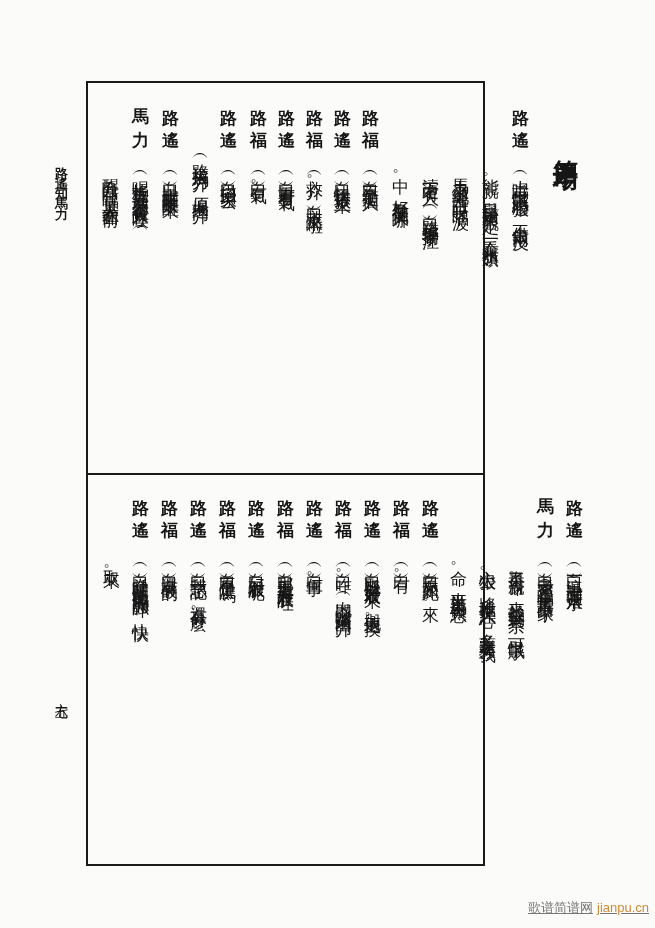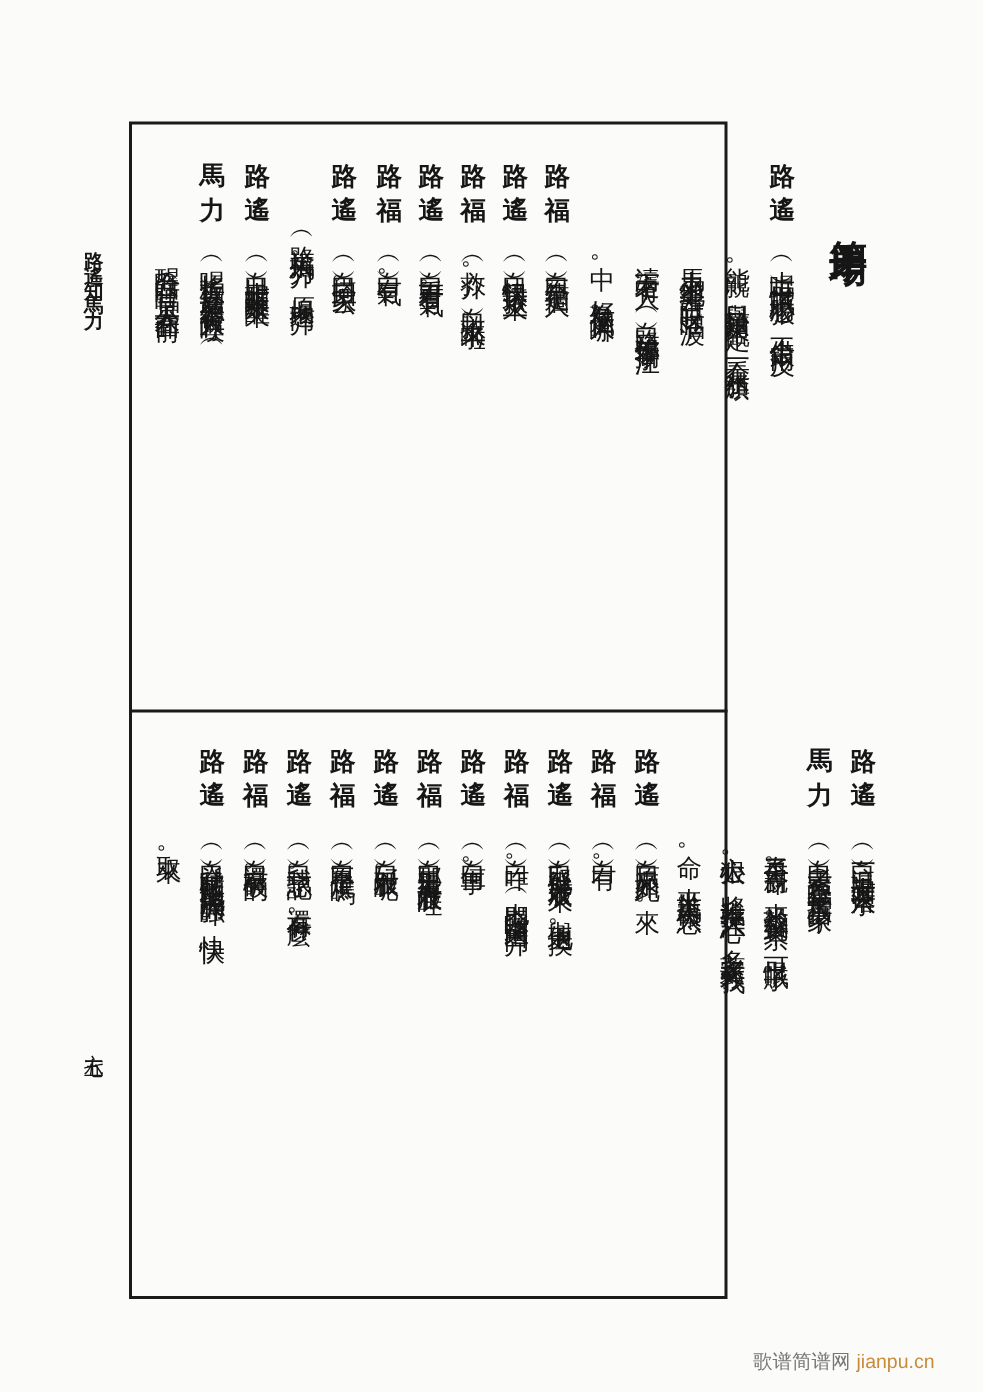--- a/index.html
+++ b/index.html
@@ -37,22 +37,22 @@
     position: absolute; left: 53px; top: 157px; width: 16px;
     writing-mode: vertical-rl; text-orientation: upright;
     font-size: 13px; line-height: 16px; letter-spacing: 10px; font-weight: bold;
   }
   .page-num {
     position: absolute; left: 53px; top: 693px; width: 16px;
     writing-mode: vertical-rl; text-orientation: upright;
     font-size: 13px; line-height: 16px; letter-spacing: 2px;
   }
   .watermark {
-    position: absolute; left: 502px; top: 899px; font-size: 13px; color: #777;
-    font-family: "DejaVu Sans", sans-serif; white-space: nowrap;
+    position: absolute; left: 528px; top: 899px; font-size: 13px; color: #777;
+    font-family: "DejaVu Sans", sans-serif; white-space: nowrap; text-decoration: underline;
   }
   .watermark .en { color: #c98b3a; margin-left: 4px; font-family: "Liberation Sans", sans-serif; }
 </style>
 </head>
 <body>
 
 <div class="margin-title">路遙知馬力</div>
 <div class="page-num">六七五</div>
 
 <div class="box"></div>

